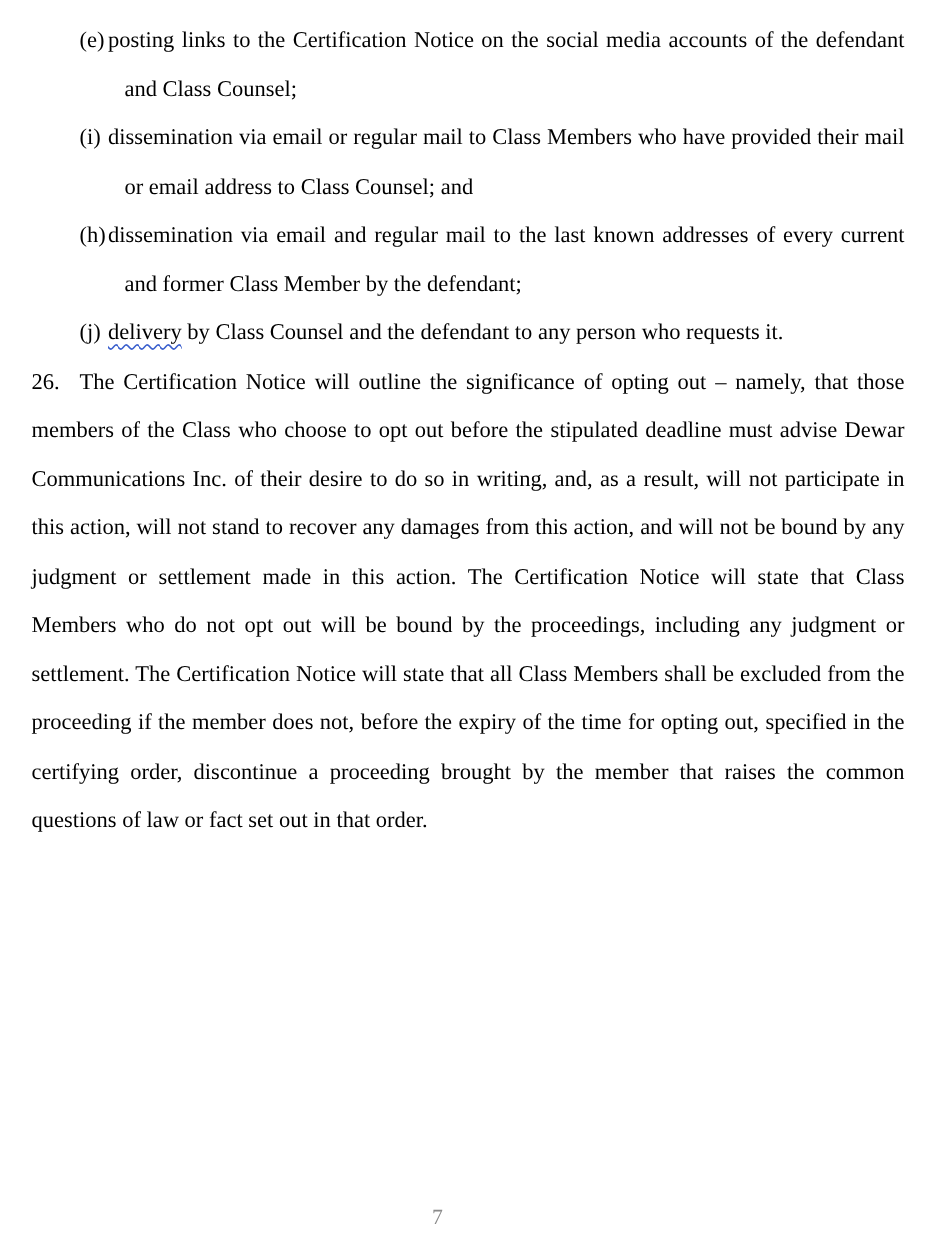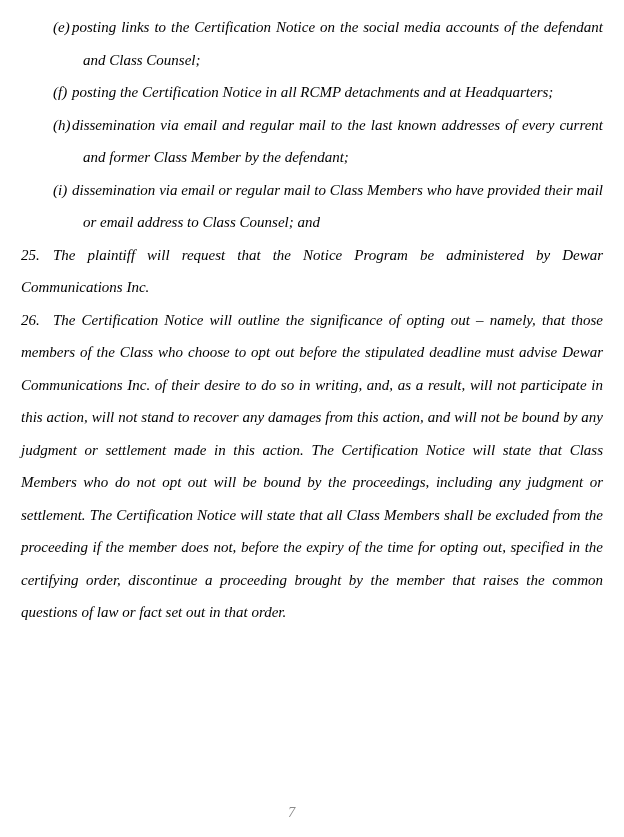--- a/index.html
+++ b/index.html
@@ -12,21 +12,20 @@
     width: 624px;
     height: 837px;
     background: #ffffff;
     box-sizing: border-box;
     padding: 11px 21px 0 21px;
     font-family: "Liberation Serif", "DejaVu Serif", serif;
     font-size: 15px;
     line-height: 32.5px;
     color: #000000;
     overflow: hidden;
-    font-style: italic;
   }
   .list-item {
     padding-left: 62px;
     text-indent: -30px;
     text-align: justify;
   }
   .list-item .label {
     display: inline-block;
     width: 19px;
     text-indent: 0;
@@ -54,22 +53,21 @@
     line-height: 24px;
     color: #8a8a8a;
   }
 </style>
 </head>
 <body>
 
 <div class="page">
   <section>
       <div class="list-item"><span class="label">(e)</span><span class="text">posting links to the Certification Notice on the social media accounts of the defendant and Class Counsel;</span></div>
-      <div class="list-item"><span class="label">(f)</span><span class="text">posting the Certification Notice in all RCMP detachments and at Headquarters;</span></div>
+      <div class="list-item"><span class="label">(i)</span><span class="text">dissemination via email or regular mail to Class Members who have provided their mail or email address to Class Counsel; and</span></div>
       <div class="list-item"><span class="label">(h)</span><span class="text">dissemination via email and regular mail to the last known addresses of every current and former Class Member by the defendant;</span></div>
-      <div class="list-item"><span class="label">(i)</span><span class="text">dissemination via email or regular mail to Class Members who have provided their mail or email address to Class Counsel; and</span></div>
+      <div class="list-item"><span class="label">(j)</span><span class="text"><span class="misspelled">delivery</span> by Class Counsel and the defendant to any person who requests it.</span></div>
     </section>
   <section>
-      <div class="para"><span class="num">25.</span><span class="ptext">The plaintiff will request that the Notice Program be administered by Dewar Communications Inc.</span></div>
       <div class="para"><span class="num">26.</span><span class="ptext">The Certification Notice will outline the significance of opting out – namely, that those members of the Class who choose to opt out before the stipulated deadline must advise Dewar Communications Inc. of their desire to do so in writing, and, as a result, will not participate in this action, will not stand to recover any damages from this action, and will not be bound by any judgment or settlement made in this action. The Certification Notice will state that Class Members who do not opt out will be bound by the proceedings, including any judgment or settlement. The Certification Notice will state that all Class Members shall be excluded from the proceeding if the member does not, before the expiry of the time for opting out, specified in the certifying order, discontinue a proceeding brought by the member that raises the common questions of law or fact set out in that order.</span></div>
     </section>
   <div class="page-number">7</div>
 </div>
 
 </body></html>

